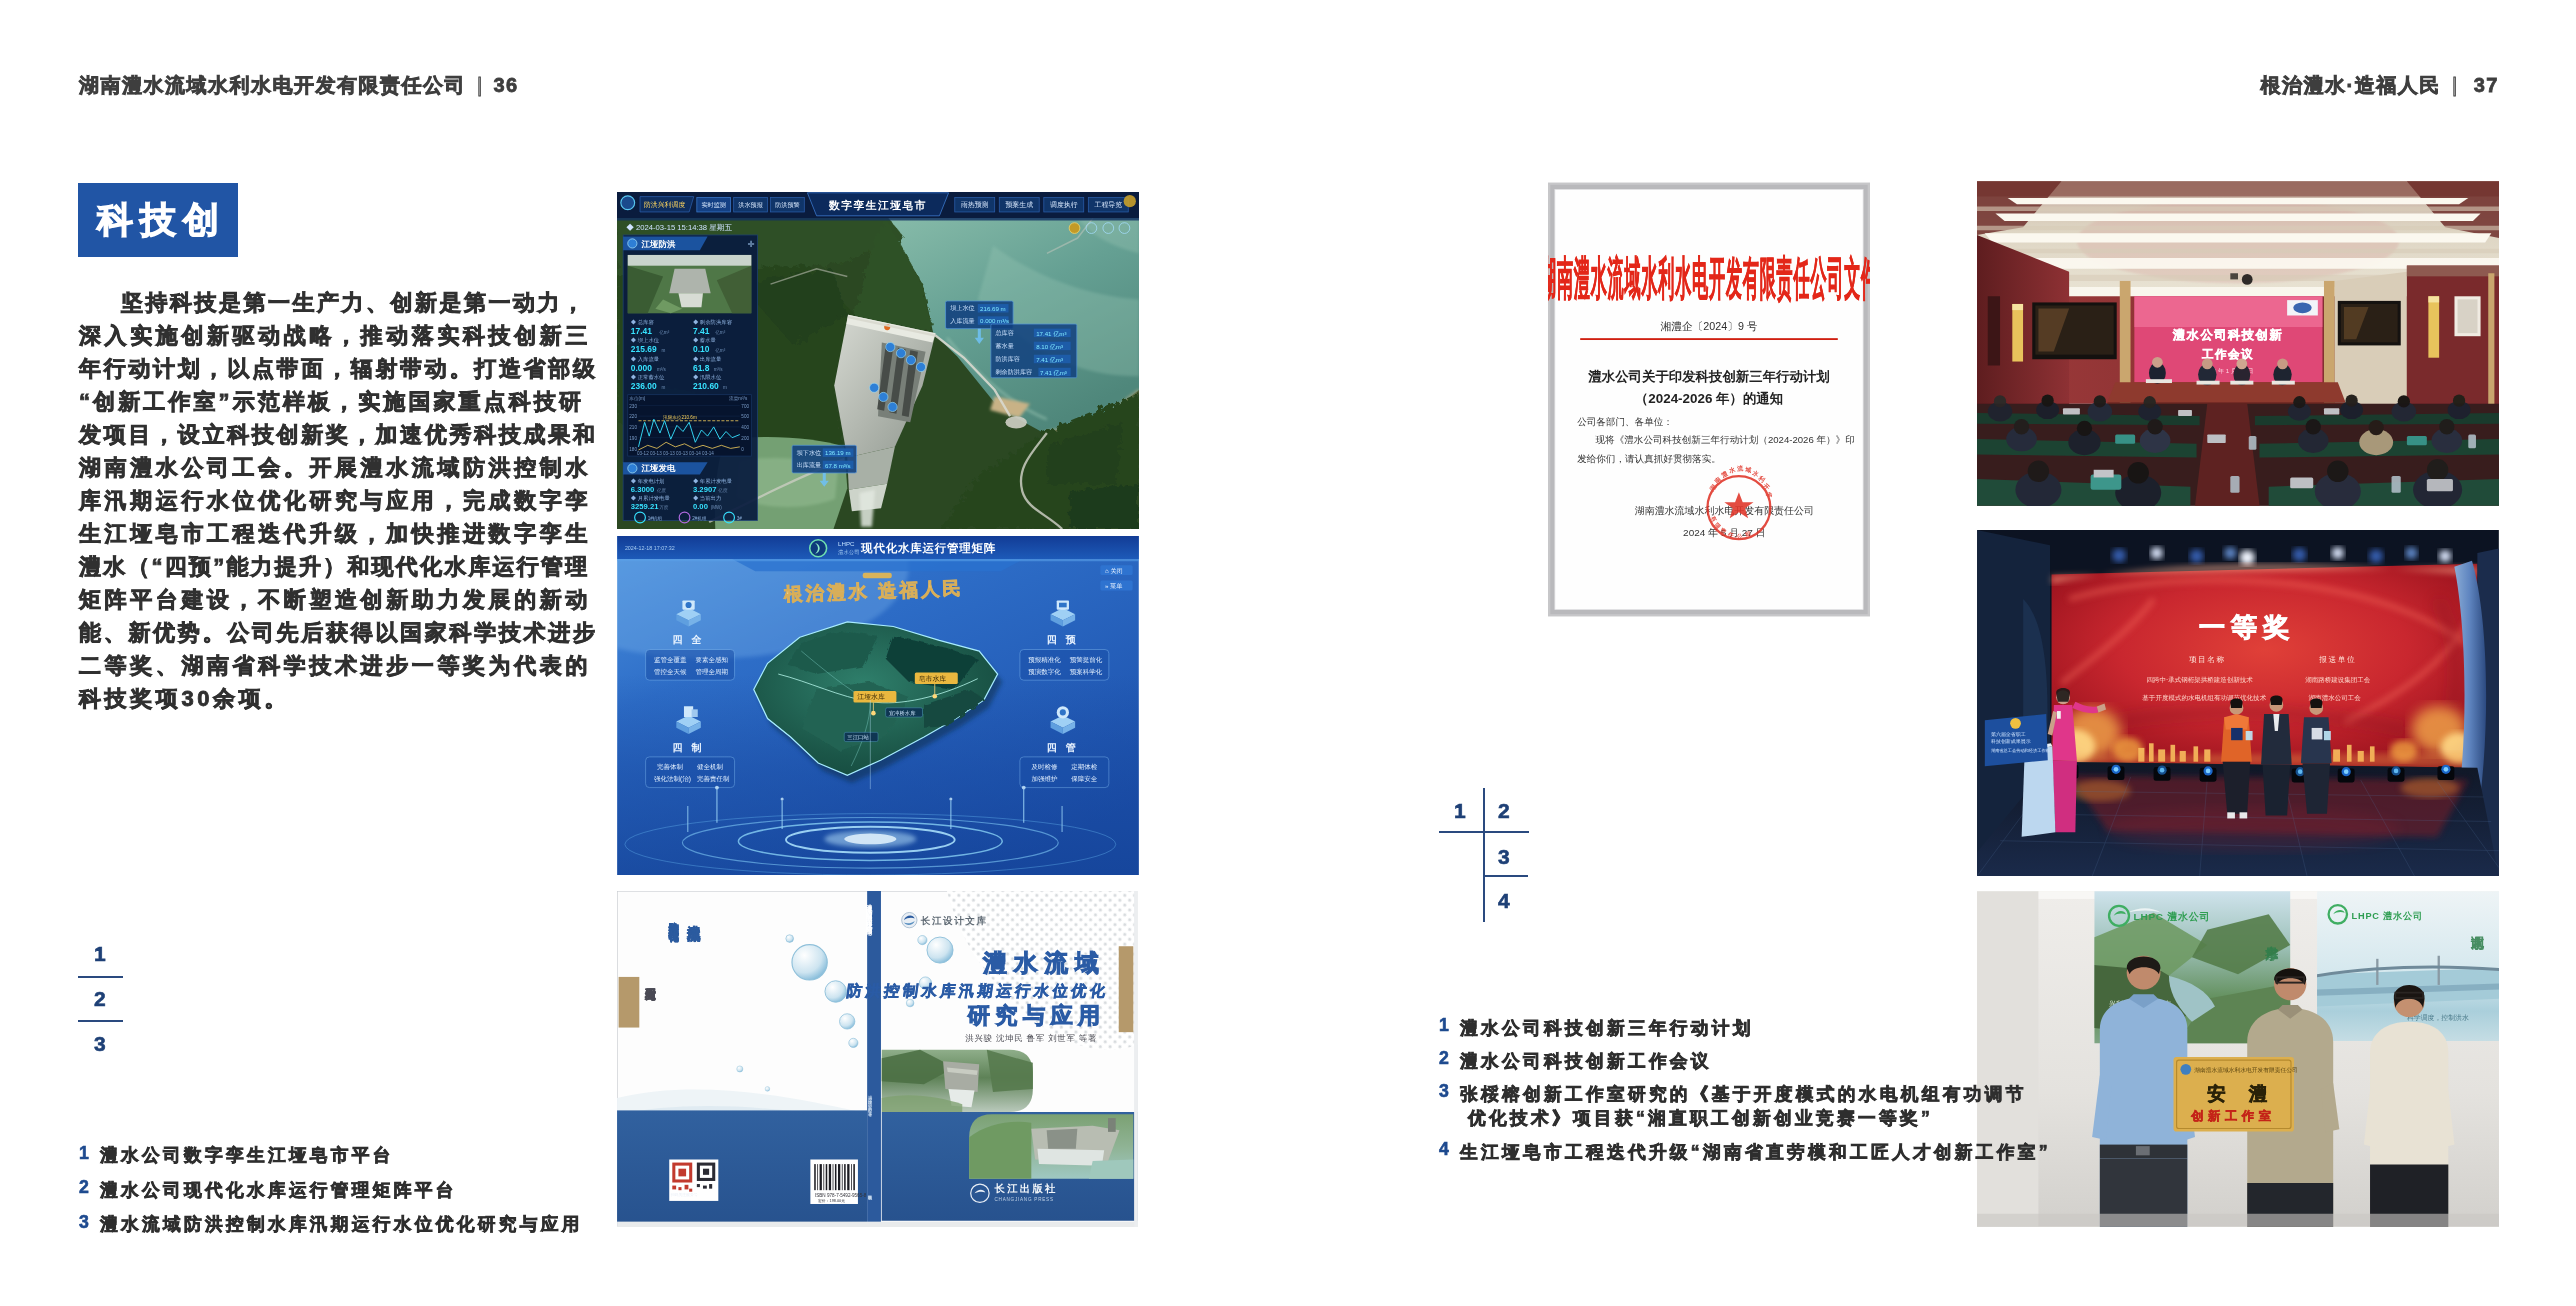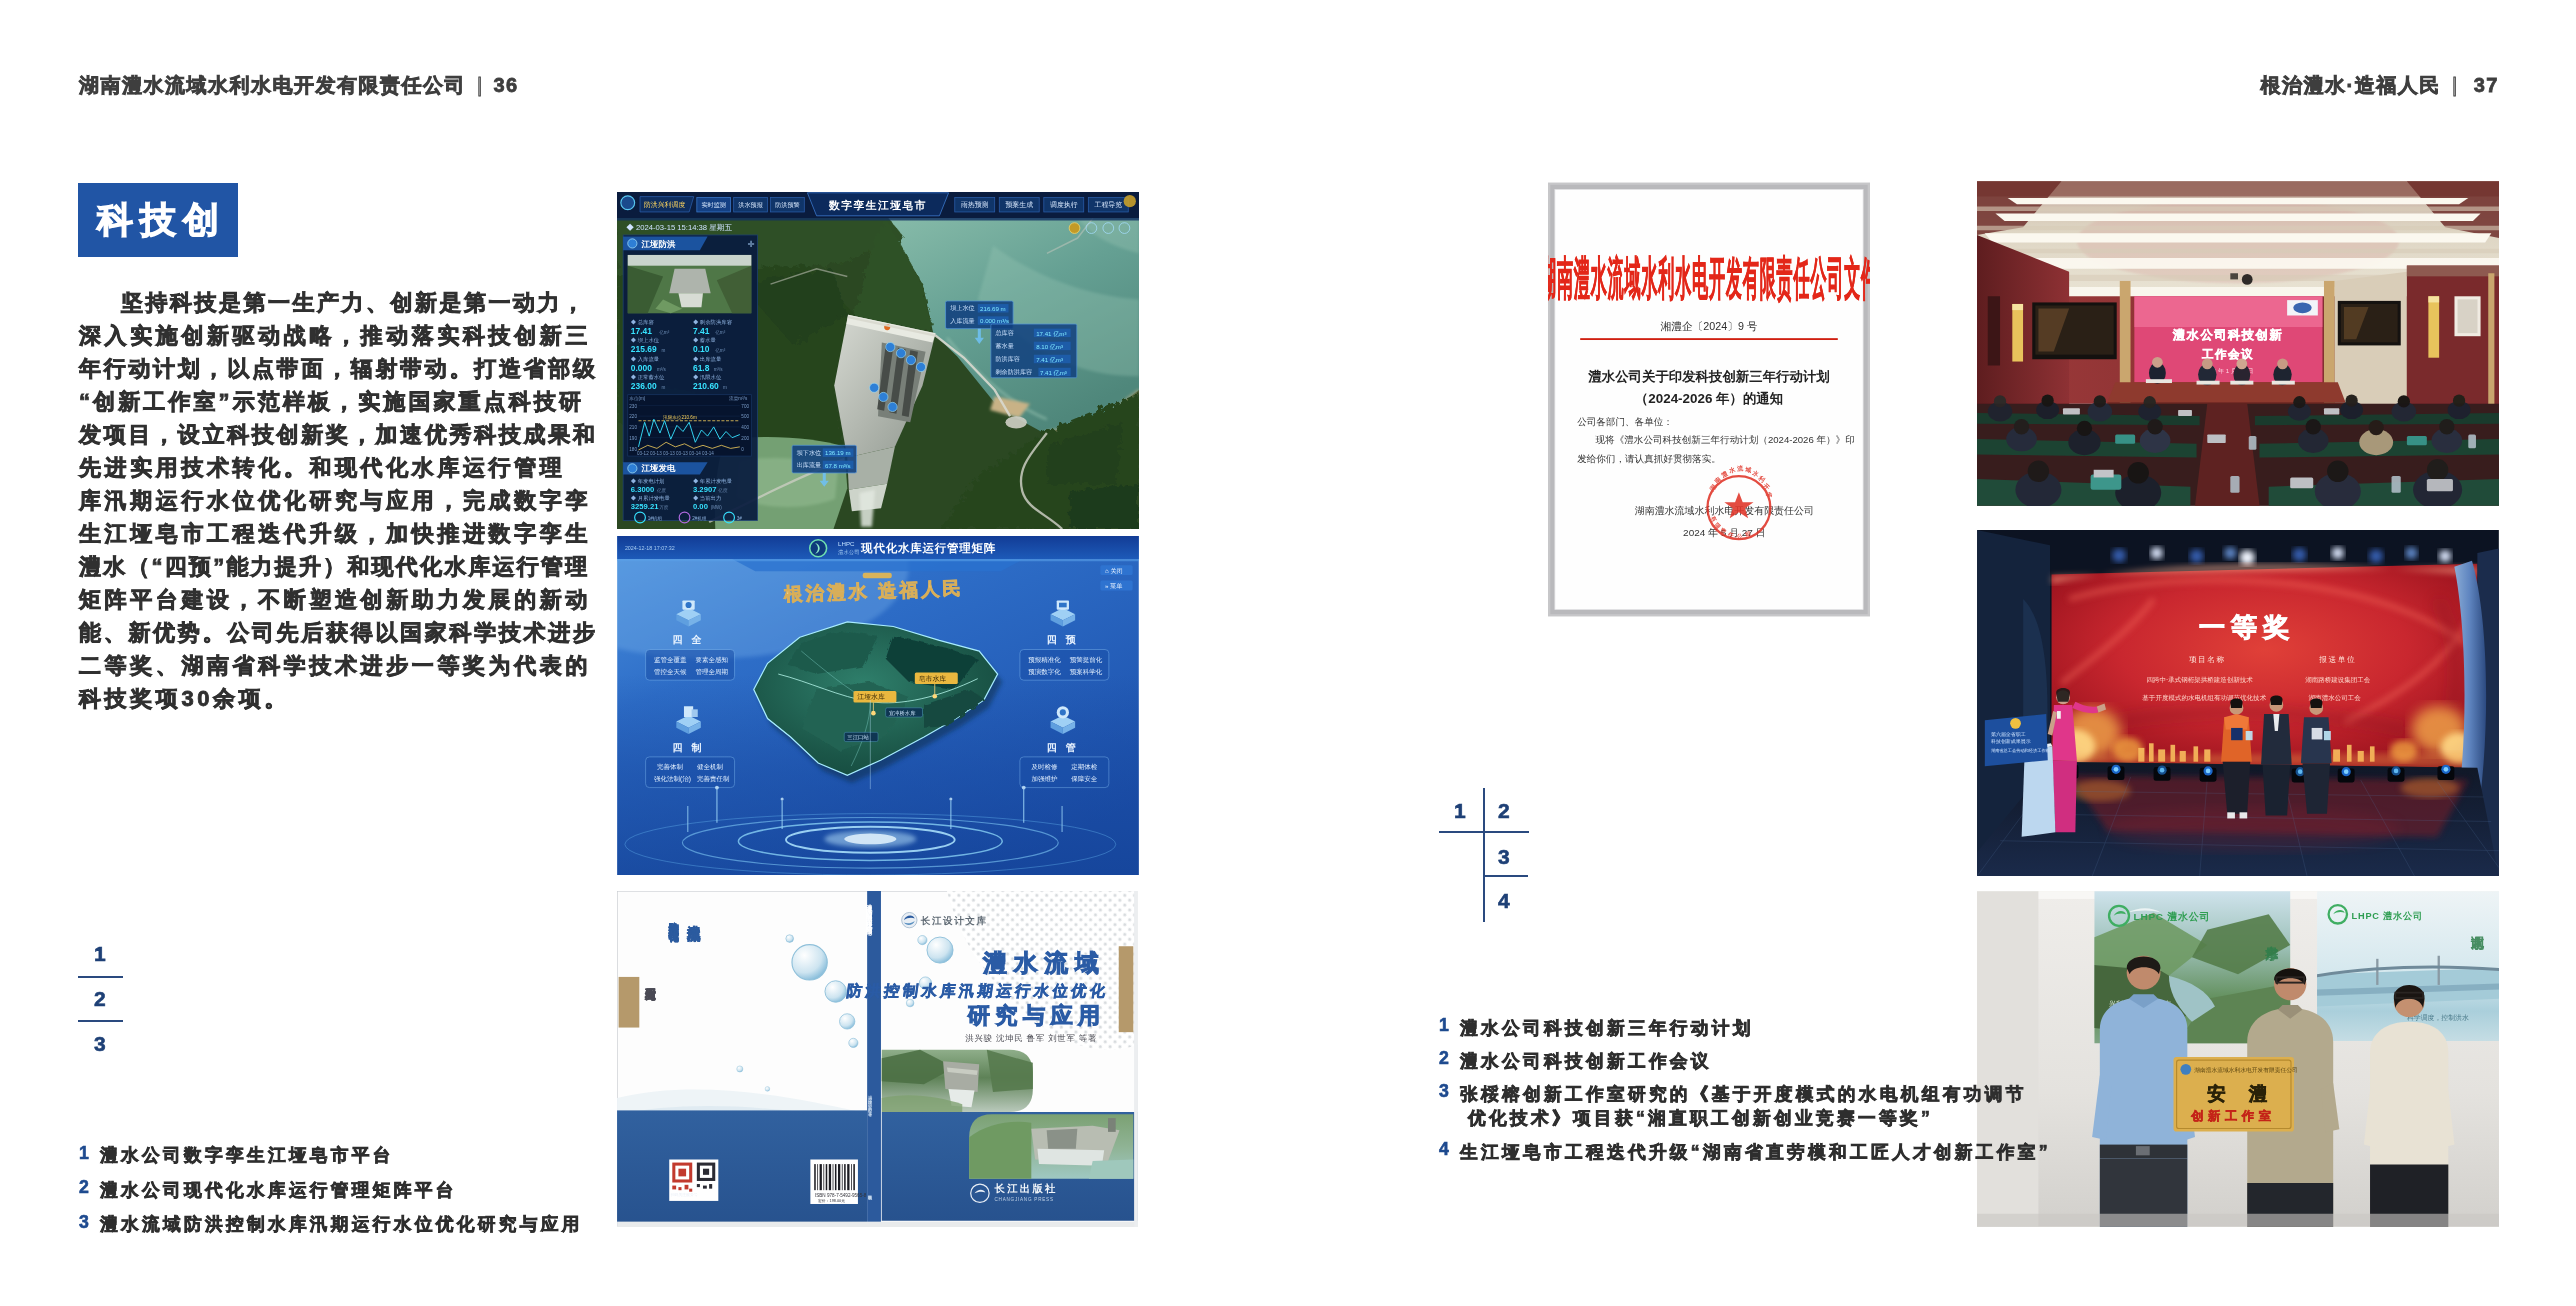--- a/index.html
+++ b/index.html
@@ -19,21 +19,21 @@
 <div class="abs hdr" style="left:79px;top:72px;">湖南澧水流域水利水电开发有限责任公司<span style="color:#a8a8a8;font-weight:normal;letter-spacing:0;">&nbsp;&nbsp;|&nbsp;&nbsp;</span>36</div>
 
 <div class="abs" style="left:78px;top:183px;width:160px;height:74px;background:#2155a5;color:#ffffff;font-weight:bold;font-size:36px;text-align:center;line-height:74px;letter-spacing:7px;text-indent:7px;-webkit-text-stroke:1.2px #ffffff;">科技创新</div>
 
 <div class="abs" style="left:79px;top:286px;font-size:22px;font-weight:bold;color:#303030;line-height:33px;white-space:nowrap;-webkit-text-stroke:0.8px #303030;">
 <span style="letter-spacing:2.5px"><span style="display:inline-block;width:42px;"></span>坚持科技是第一生产力、创新是第一动力，</span><br>
 <span style="letter-spacing:3.6px">深入实施创新驱动战略，推动落实科技创新三</span><br>
 <span style="letter-spacing:2.7px">年行动计划，以点带面，辐射带动。打造省部级</span><br>
 <span style="letter-spacing:3.1px">“创新工作室”示范样板，实施国家重点科技研</span><br>
 <span style="letter-spacing:2.7px">发项目，设立科技创新奖，加速优秀科技成果和</span><br>
-<span style="letter-spacing:3.6px">先进实用技术转化。和现代化水库运行管理</span><br>
+<span style="letter-spacing:3.6px">湖南澧水公司工会。开展澧水流域防洪控制水</span><br>
 <span style="letter-spacing:3.6px">库汛期运行水位优化研究与应用，完成数字孪</span><br>
 <span style="letter-spacing:3.6px">生江垭皂市工程迭代升级，加快推进数字孪生</span><br>
 <span style="letter-spacing:2.2px">澧水（“四预”能力提升）和现代化水库运行管理</span><br>
 <span style="letter-spacing:3.6px">矩阵平台建设，不断塑造创新助力发展的新动</span><br>
 <span style="letter-spacing:2.7px">能、新优势。公司先后获得以国家科学技术进步</span><br>
 <span style="letter-spacing:3.6px">二等奖、湖南省科学技术进步一等奖为代表的</span><br>
 <span style="letter-spacing:3.6px">科技奖项30余项。</span>
 </div>
 
 <div class="abs num" style="left:94px;top:942px;">1</div>

